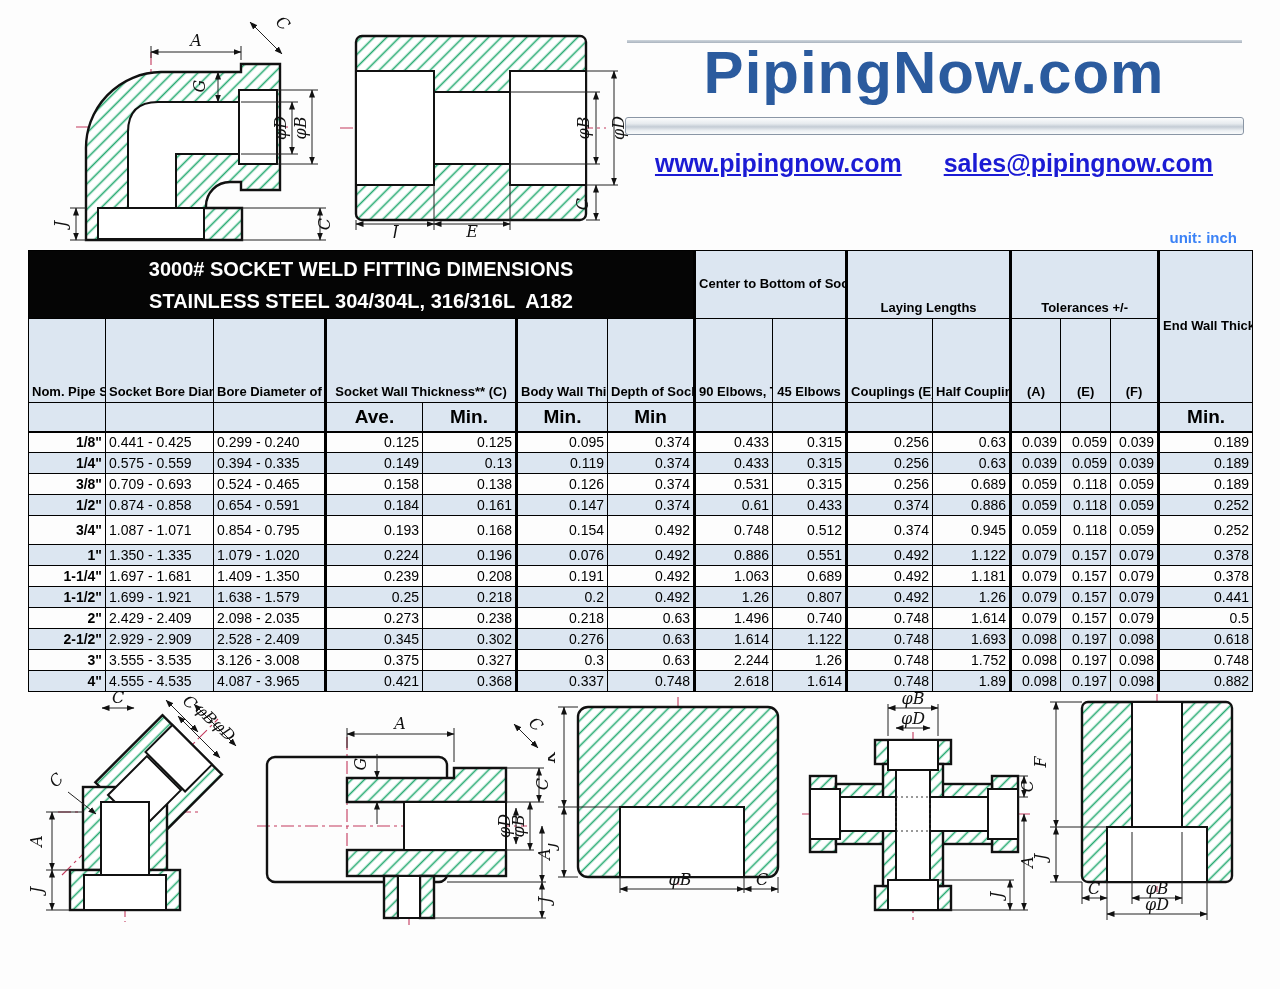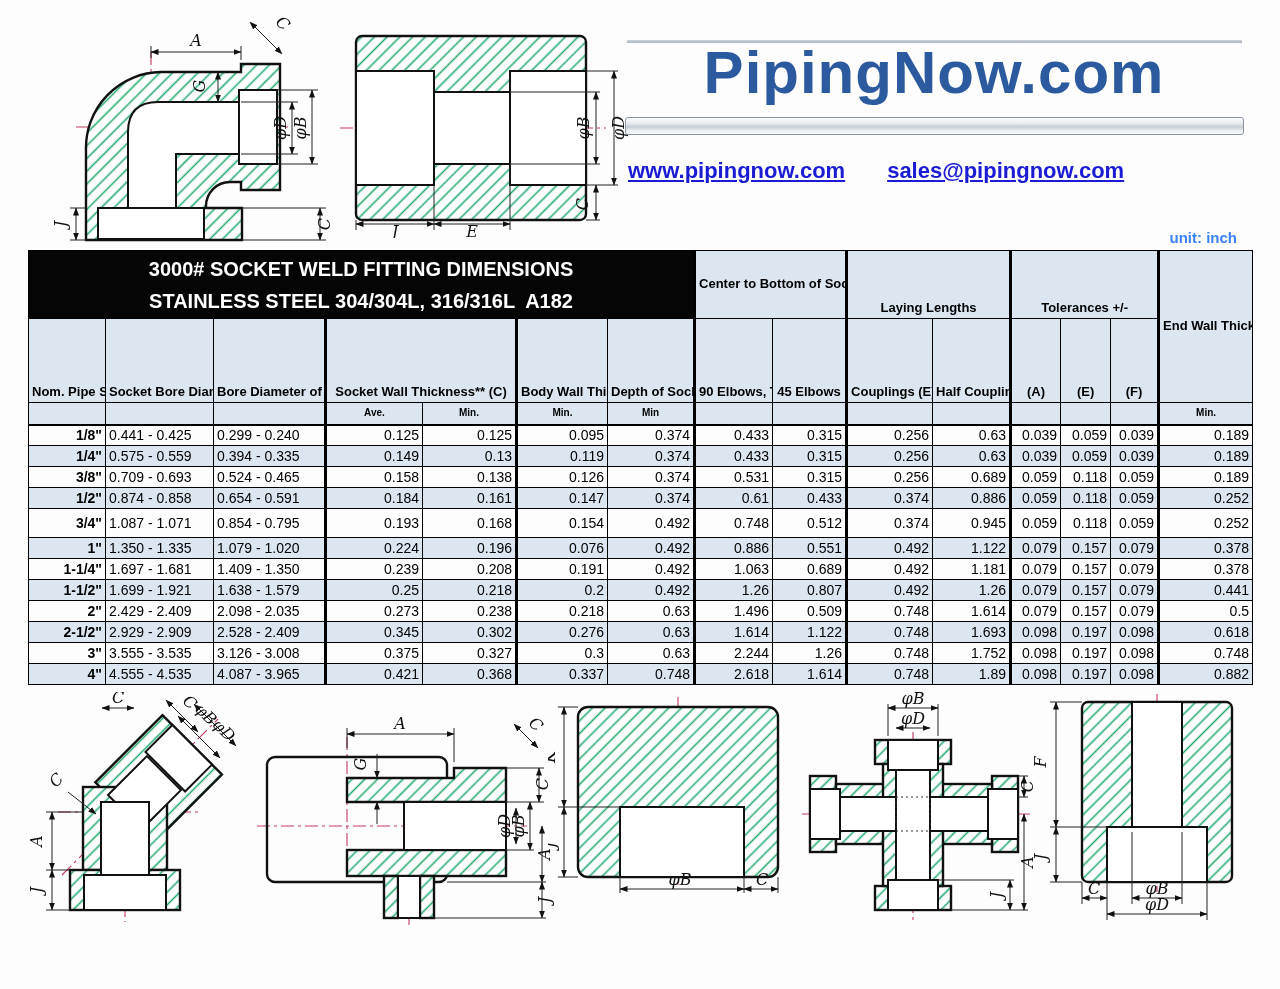--- a/index.html
+++ b/index.html
@@ -12,37 +12,37 @@
   .dl{stroke:#222;stroke-width:1;fill:none}
   .dla{stroke:#222;stroke-width:1;fill:none;marker-start:url(#ar);marker-end:url(#ar)}
   .dle{stroke:#222;stroke-width:1;fill:none;marker-end:url(#ar)}
   .dt{font-family:"DejaVu Serif",serif;font-size:16px;font-style:italic;fill:#111;text-anchor:middle}
   .cl{stroke:#c43a5e;stroke-width:1.1;fill:none;stroke-dasharray:13 4 3 4}
   .dot{fill:none;stroke:#333;stroke-width:1;stroke-dasharray:2 3}
   
   .logo-topline{position:absolute;left:627px;top:40px;width:615px;height:3px;background:linear-gradient(#cfd6dd,#aab4bf)}
   .logo{position:absolute;left:628px;top:40px;width:612px;text-align:center;font-family:Liberation Sans, sans-serif;font-weight:bold;font-size:60px;color:#2b5b9e;letter-spacing:1px;line-height:1.1}
   .logo-bar{position:absolute;left:625px;top:117px;width:617px;height:16px;border:1px solid #8a96a5;border-radius:3px;background:linear-gradient(#fbfcfd 0%,#e7ebef 35%,#c4ccd5 55%,#eef1f4 80%,#f8fafb 100%)}
-  .links{position:absolute;left:628px;top:158px;width:612px;text-align:left;font-size:22px;font-weight:bold}
+  .links{position:absolute;left:628px;top:149px;width:612px;text-align:center;font-size:25px;font-weight:bold}
   .links a{color:#1b1bd4;text-decoration:underline;cursor:pointer}
   .links .gap{display:inline-block;width:42px}
   .unit{position:absolute;left:1050px;top:229px;width:187px;text-align:right;font-size:15px;font-weight:bold;color:#3b82f6}
   
   table.dim{position:absolute;left:28px;top:250px;width:1224px;border-collapse:collapse;table-layout:fixed;font-family:"Liberation Sans",sans-serif}
   table.dim th,table.dim td{border:1.5px solid #000;padding:0 3px;overflow:hidden;white-space:nowrap}
   table.dim{border:1px solid #0f766e}
   th.title{background:#050505;color:#fff;font-size:20px;font-weight:bold;text-align:center;line-height:1.6;padding:4px 0}
   th.title div{white-space:pre-wrap}
   tr.r1{height:68px}
   tr.r2{height:84px}
   tr.r3{height:22px}
   th.grp,th.col,th.sub{background:#dce6f1;color:#000;font-size:13px;font-weight:bold;text-align:center;white-space:pre-line;vertical-align:middle;line-height:1.45}
   th.col{vertical-align:bottom;padding-bottom:4px}
   th.vbot{vertical-align:bottom;padding-bottom:8px}
-  th.sub{font-size:10px;white-space:nowrap}
+  th.sub{font-size:19px;white-space:nowrap}
   .bl{border-left-width:3px !important}
   .bt{border-left-width:1px !important}
   tbody tr{height:21px}
   tbody tr.tall{height:29px}
   tbody tr:nth-child(even){background:#dce6f1}
   tbody td{font-size:14px;color:#000}
   td.size{font-weight:bold;text-align:right;padding-right:4px}
   td.range{text-align:left;padding-left:4px;font-size:14px}
   td.num{text-align:right;padding-right:4px}
   thead tr.r3 th{border-bottom-width:2.5px}
@@ -339,21 +339,21 @@
       </tr>
       <tr>
         <td class="size">2"</td>
         <td class="range">2.429 - 2.409</td>
         <td class="range">2.098 - 2.035</td>
         <td class="num bl">0.273</td>
         <td class="num">0.238</td>
         <td class="num bl">0.218</td>
         <td class="num">0.63</td>
         <td class="num bl">1.496</td>
-        <td class="num">0.509</td>
+        <td class="num">0.740</td>
         <td class="num bl">0.748</td>
         <td class="num">1.614</td>
         <td class="num bl">0.079</td>
         <td class="num bt">0.157</td>
         <td class="num bt">0.079</td>
         <td class="num bl">0.5</td>
       </tr>
       <tr>
         <td class="size">2-1/2"</td>
         <td class="range">2.929 - 2.909</td>

